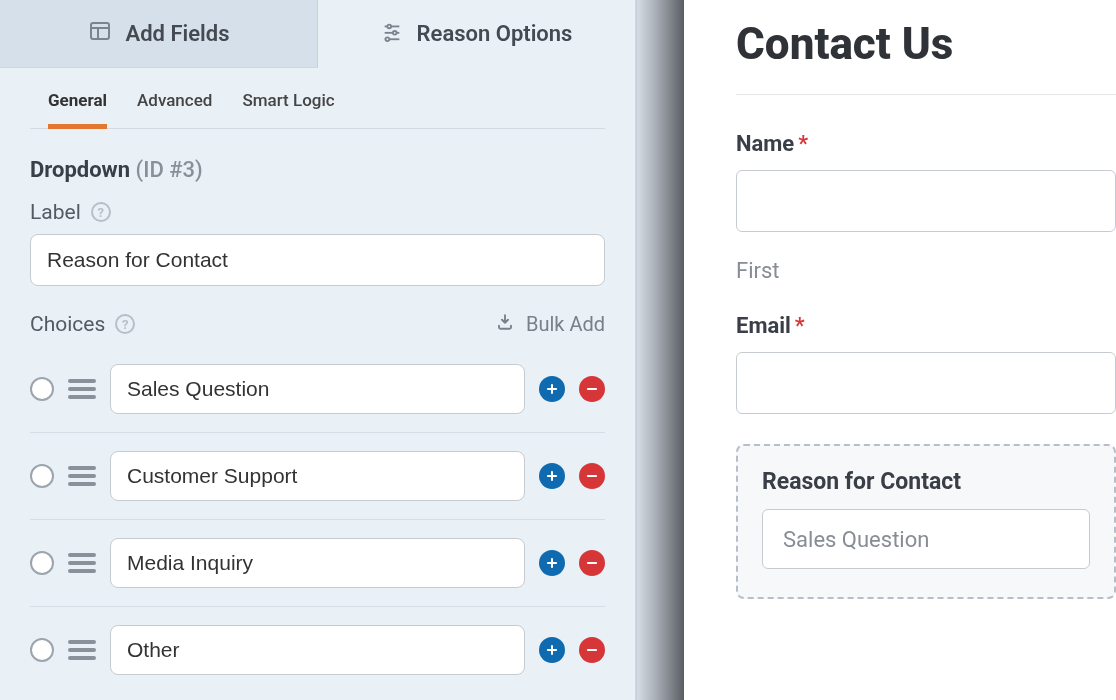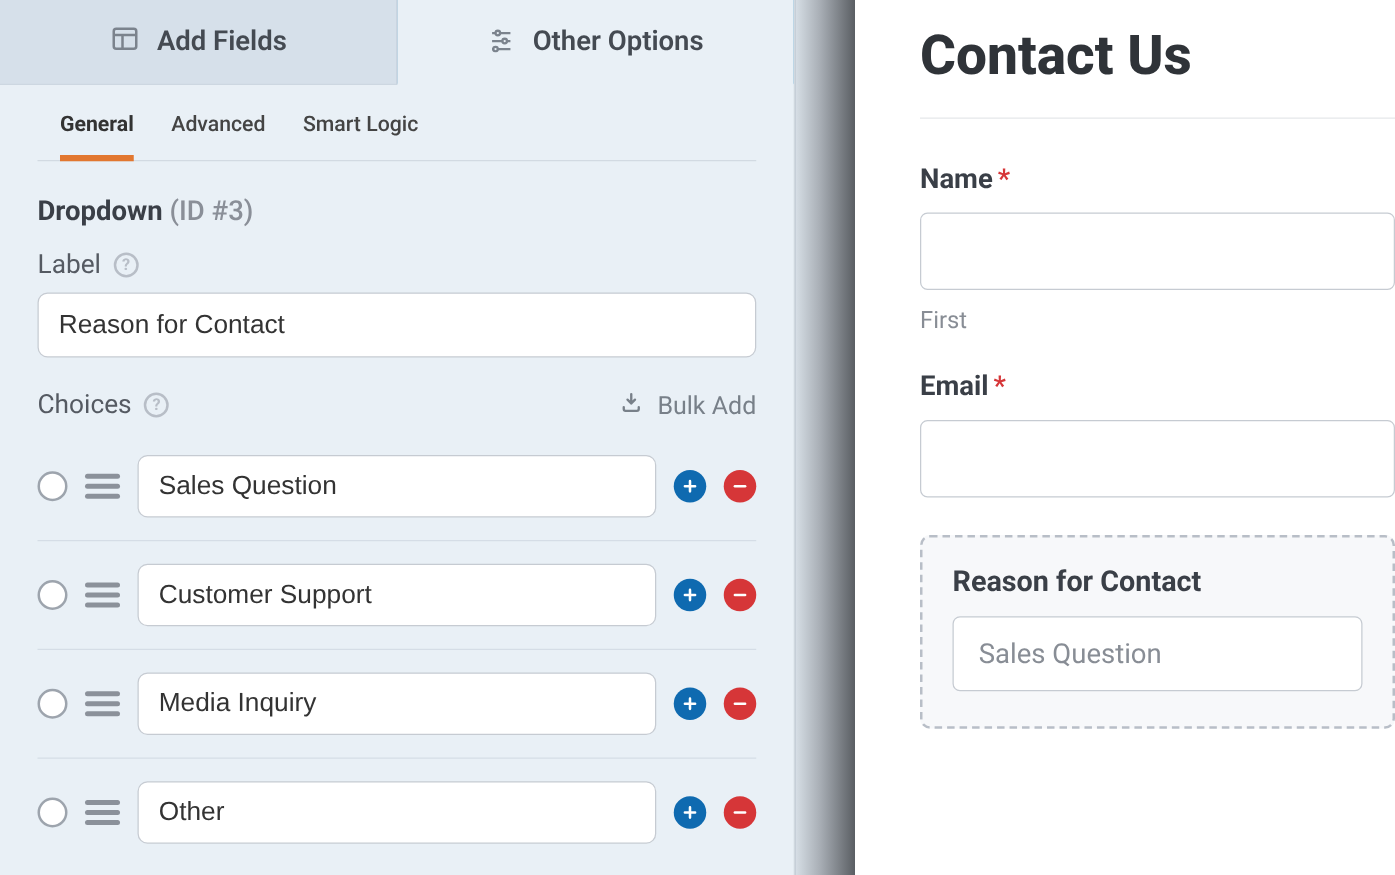--- a/index.html
+++ b/index.html
@@ -176,21 +176,21 @@
     width: 100%;
   }
   .preview-field { margin-bottom: 30px; }
   .preview-label {
     font-size: 22px; font-weight: 700; color: #3a3f47; margin-bottom: 14px;
   }
   .req { color: #d63638; margin-left: 4px; font-weight: 600; }
   .preview-input {
     width: 100%; height: 62px; border: 1px solid #c6cbd2; border-radius: 6px; background: #fff;
   }
-  .sublabel { font-size: 19px; color: #888d95; margin-top: 12px; }
+  .sublabel { font-size: 22px; color: #888d95; margin-top: 26px; }
 
   .selected-field {
     border: 2px dashed #b8bec7;
     border-radius: 8px;
     background: #f7f8fa;
     padding: 22px 24px 28px 24px;
     margin-top: 10px;
   }
   .selected-field .preview-label { font-weight: 700; font-size: 23px; }
   .dropdown-display {
@@ -219,21 +219,21 @@
       <span class="icon">
         <svg width="22" height="22" viewBox="0 0 24 24" fill="none" stroke="#7b838d" stroke-width="2">
           <line x1="4" y1="7" x2="20" y2="7"></line>
           <circle cx="9" cy="7" r="2" fill="#e9f0f6"></circle>
           <line x1="4" y1="14" x2="20" y2="14"></line>
           <circle cx="15" cy="14" r="2" fill="#e9f0f6"></circle>
           <line x1="4" y1="21" x2="20" y2="21"></line>
           <circle cx="7" cy="21" r="2" fill="#e9f0f6"></circle>
         </svg>
       </span>
-      <span>Other Options</span>
+      <span>Reason Options</span>
     </div>
   </div>
 
   <div class="sub-tabs">
     <div class="sub-tab active">General</div>
     <div class="sub-tab">Advanced</div>
     <div class="sub-tab">Smart Logic</div>
   </div>
 
   <div class="field-header">

